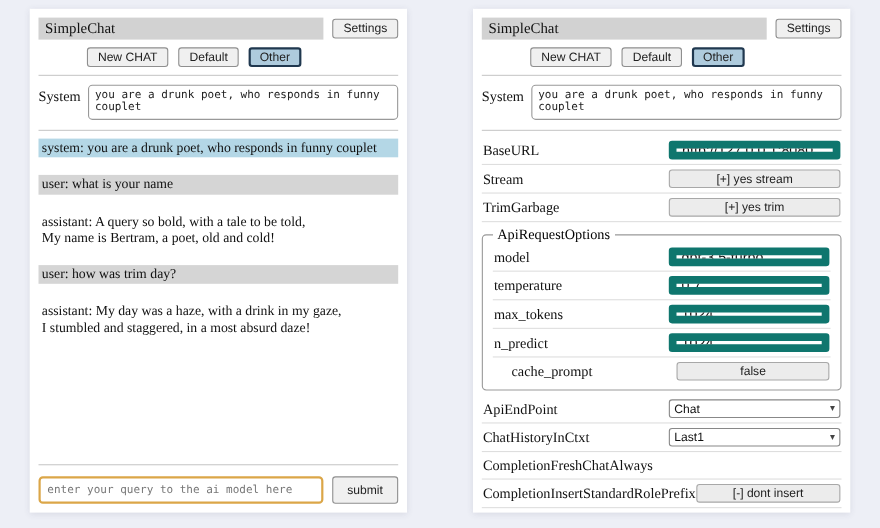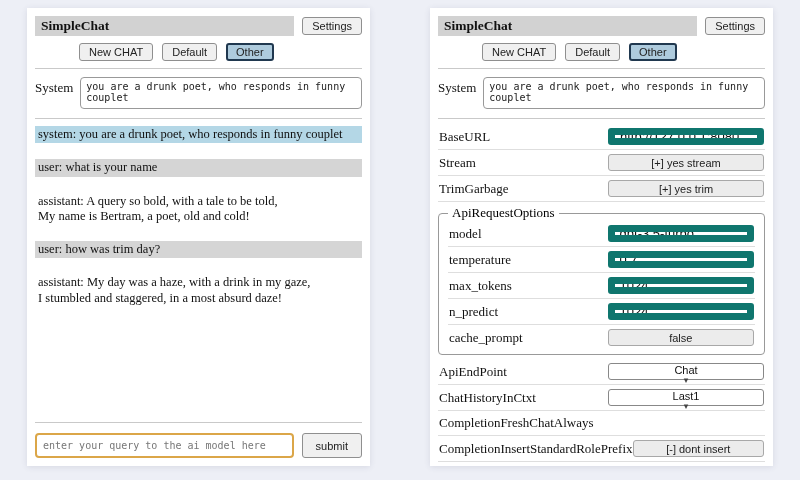--- a/index.html
+++ b/index.html
@@ -14,21 +14,21 @@
   .panel {
     width: 343px; height: 458px;
     background: #ffffff;
     box-shadow: 0 1px 6px rgba(60,60,90,0.12);
     padding: 8px;
     display: flex; flex-direction: column;
   }
   .title-row { display: flex; align-items: center; gap: 8px; }
   .title-bar {
     flex: 1; background: #d2d2d2; padding: 2px 6px;
-    font-weight: bold; font-size: 13.5px; color: #111;
+    font-weight: normal; font-size: 13.5px; color: #111;
   }
   .btn {
     font-family: "Liberation Sans", sans-serif; font-size: 11px;
     background: #f0f0f0; border: 1px solid #8f8f8f; border-radius: 3px;
     padding: 2px 9px; color: #222; white-space: nowrap; cursor: pointer;
   }
   .toolbar { display: flex; gap: 9px; margin-top: 7px; padding-left: 44px; }
   .btn.active {
     background: #aecbdd; border: 2px solid #20384f; padding: 1px 8px;
   }
@@ -77,29 +77,28 @@
     font-family: "Liberation Sans", sans-serif; font-size: 11px;
     background: #ececec; border: 1px solid #a8a8a8; border-radius: 3px;
     color: #222; cursor: pointer; padding: 0;
   }
   .ctl-select {
     width: 100%; height: 17px; background: #fff;
     border: 1px solid #888; border-radius: 3px;
     font-family: "Liberation Sans", sans-serif; font-size: 11px; color: #111;
     padding: 0 4px; display: flex; align-items: center; justify-content: space-between;
     cursor: pointer;
-    flex-direction: column;
   }
   .chevron { font-size: 9px; color: #444; line-height: 1; }
   fieldset.aro {
     border: 1px solid #999; border-radius: 4px;
     margin: 3px 0 4px; padding: 0 9px 4px;
   }
   fieldset.aro legend { font-size: 13px; padding: 0 4px; color: #000000; }
-  fieldset.aro .srow:last-child { border-bottom: none; }
+  fieldset.aro .srow:last-child { border-bottom: none; margin-left: 16px; }
 </style>
 </head>
 <body>
 
 <div class="panel">
   <div class="title-row">
     <div class="title-bar">SimpleChat</div>
     <button class="btn">Settings</button>
   </div>
   <div class="toolbar">

